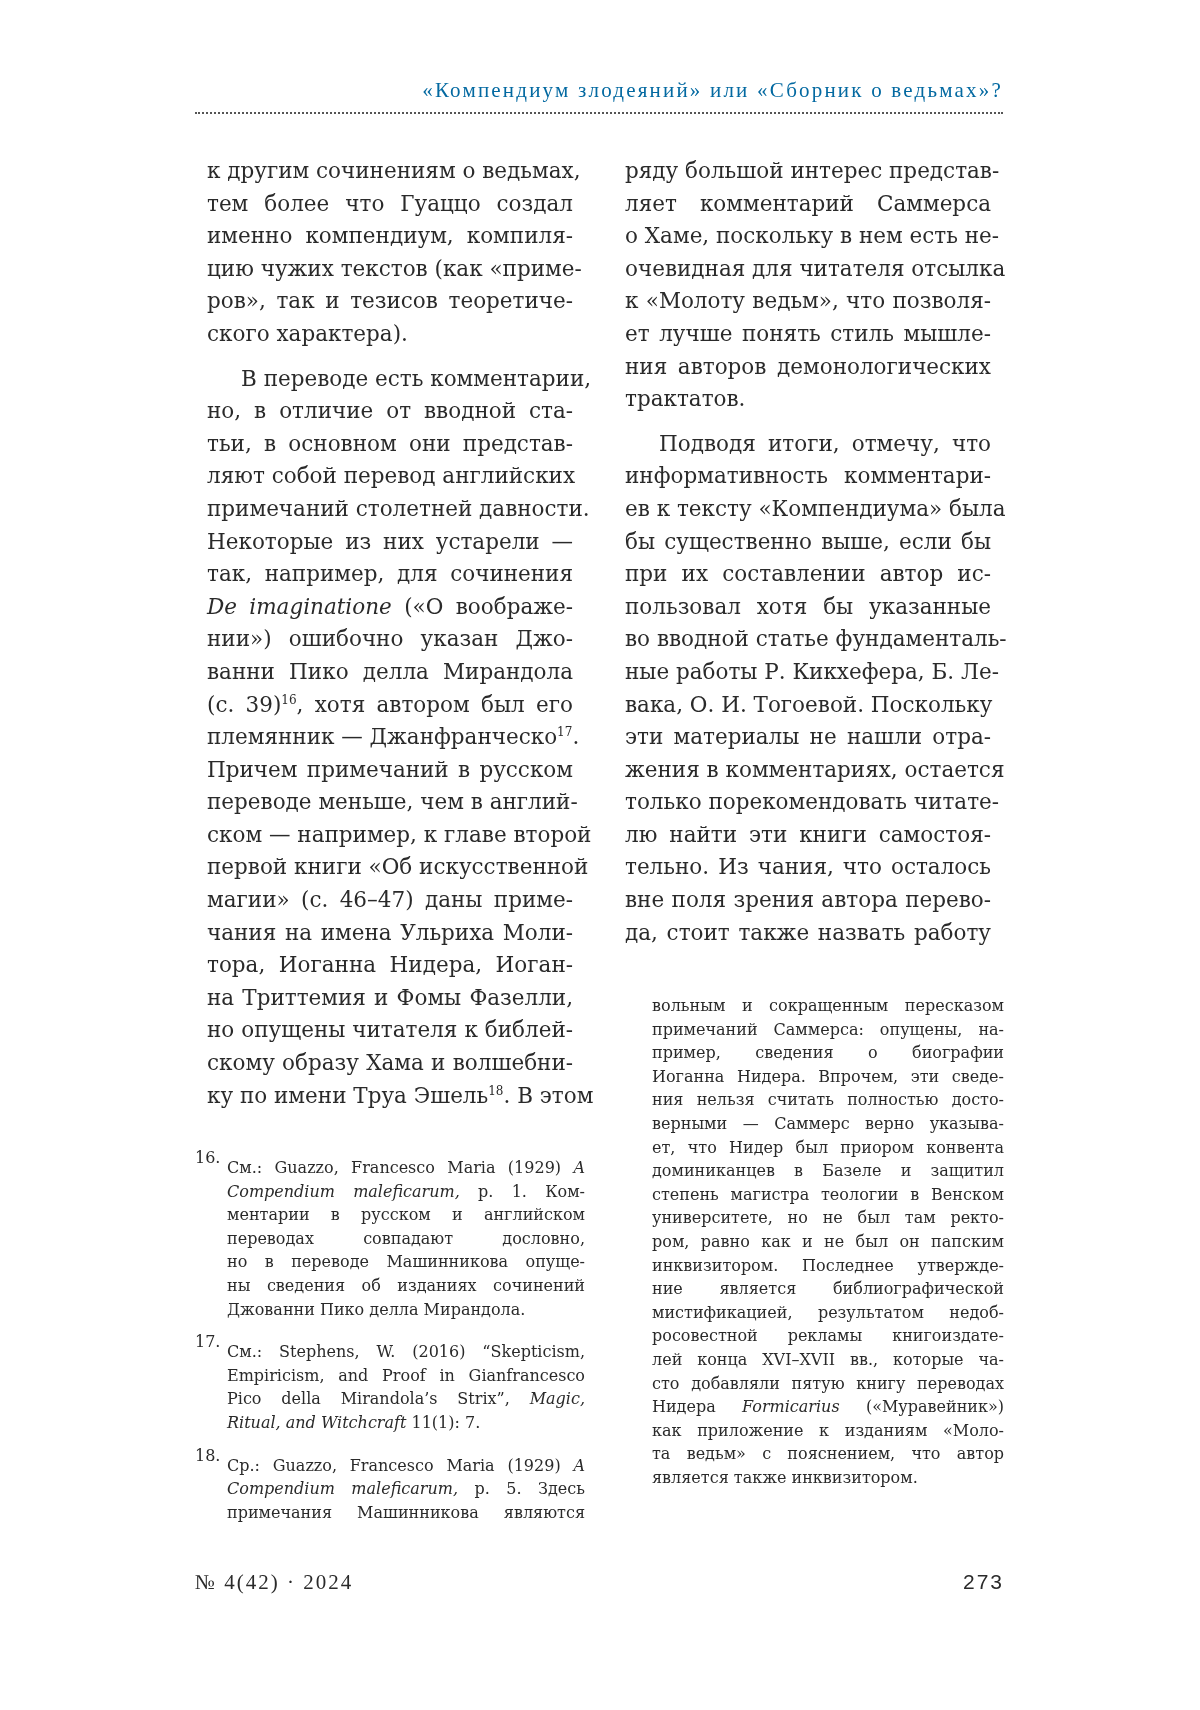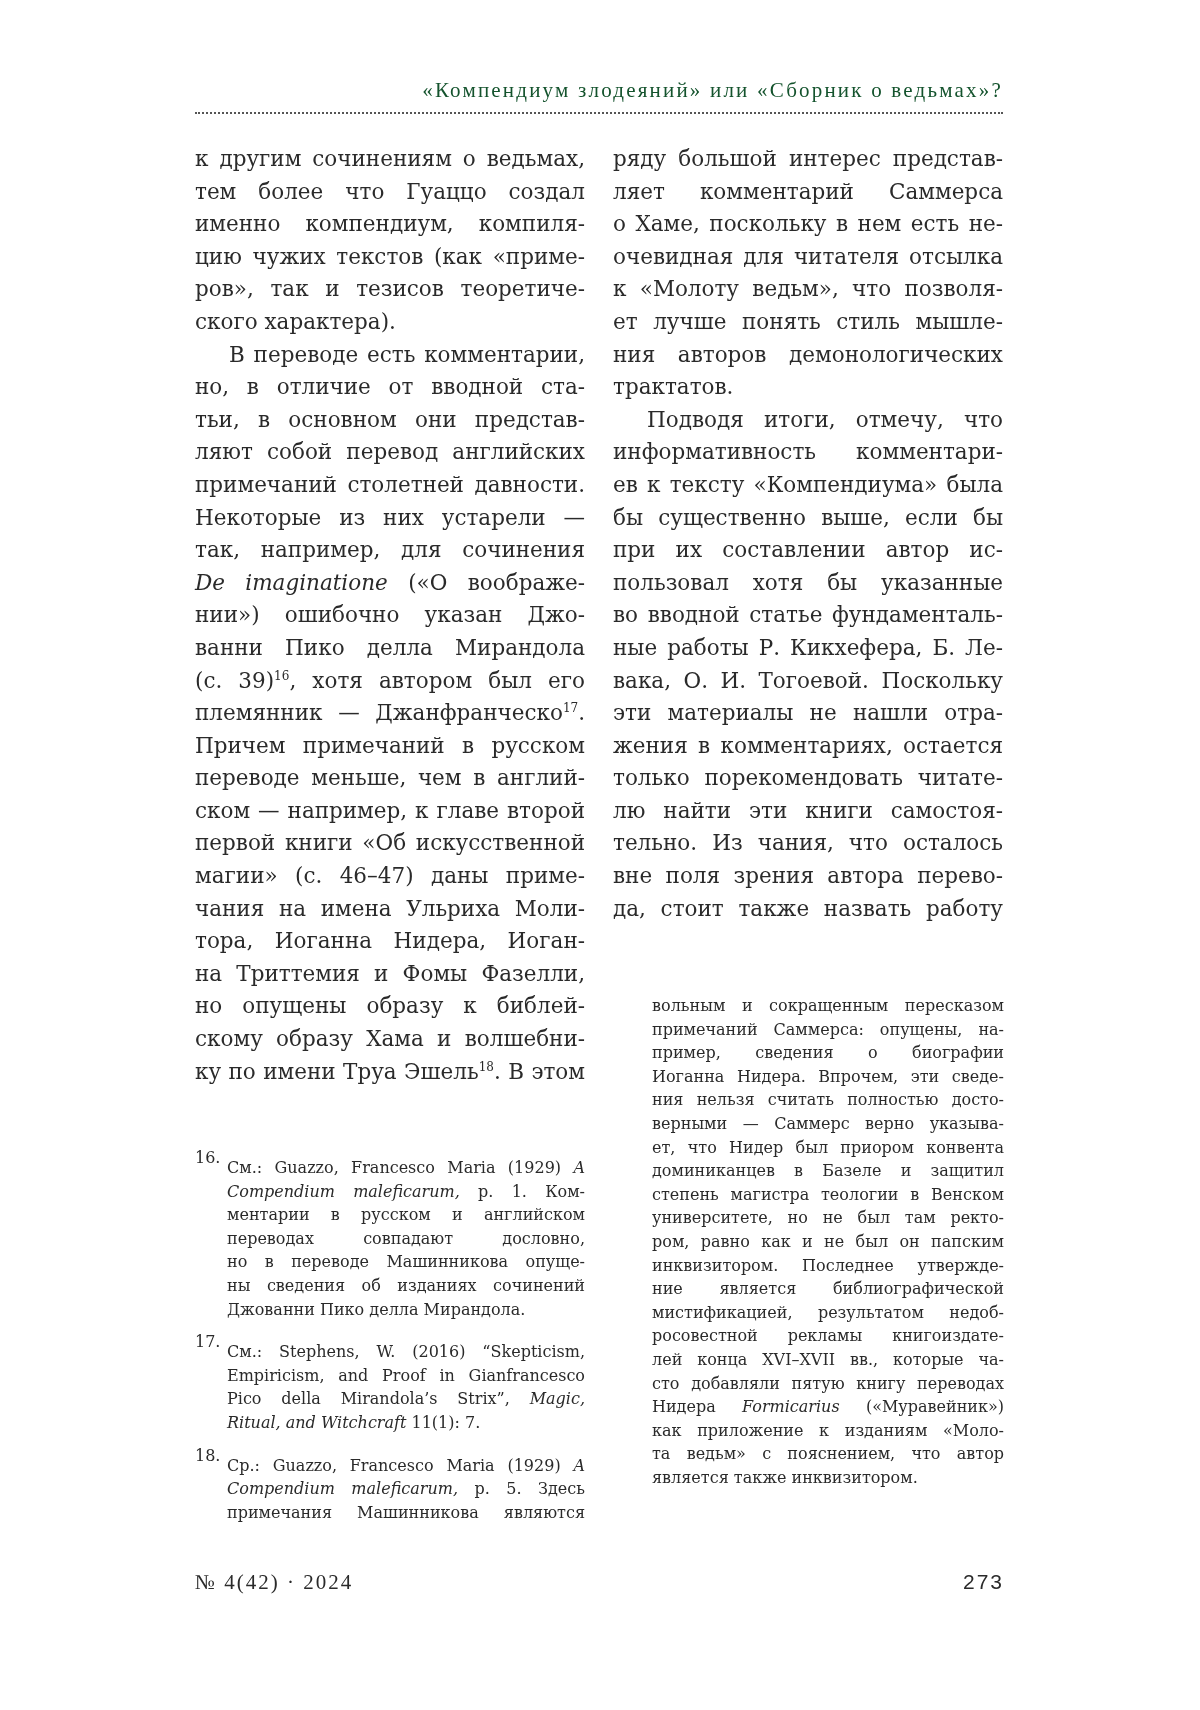--- a/index.html
+++ b/index.html
@@ -5,35 +5,35 @@
     html, body { margin: 0; padding: 0; background: #ffffff; }
     body {
       width: 1200px; height: 1710px; position: relative; overflow: hidden;
       font-family: "DejaVu Serif", "Liberation Serif", serif;
       color: #2a2a2a;
     }
     .running-head {
       position: absolute; left: 195px; top: 78px; width: 808px;
       text-align: right;
       font-family: "Liberation Serif", serif;
-      font-size: 21px; letter-spacing: 2.2px; color: #14532d;
+      font-size: 21px; letter-spacing: 2.2px; color: #0369a1;
     }
     .head-rule {
       position: absolute; left: 195px; top: 112px; width: 808px; height: 0;
       border-top: 2px dotted #555;
     }
     .col {
       position: absolute; top: 143px; width: 390px;
       font-size: 21.5px; line-height: 32.6px;
       text-align: justify;
       hyphens: manual;
     }
     .col-left { left: 195px; }
     .col-right { left: 613px; }
-    .col p { margin: 0; }
+    .col p { margin: 12px; }
     .line { display: block; text-align: justify; text-align-last: justify; white-space: nowrap; }
     .line.last { text-align-last: left; }
     sup { font-size: 12px; line-height: 0; vertical-align: 8px; }
     .fn-left {
       position: absolute; left: 195px; top: 1146px; width: 390px;
       font-size: 16px; line-height: 23.6px;
     }
     .fn { display: flex; margin-bottom: 9px; }
     .fn-num { width: 32px; flex: none; }
     .fn-body { flex: 1; margin-top: 10px; }
@@ -84,21 +84,21 @@
     <span class="line"><span>(с. 39)</span><sup>16</sup><span>, хотя автором был его</span></span>
     <span class="line"><span>племянник — Джанфранческо</span><sup>17</sup><span>.</span></span>
     <span class="line">Причем примечаний в русском</span>
     <span class="line">переводе меньше, чем в англий-</span>
     <span class="line">ском — например, к главе второй</span>
     <span class="line">первой книги «Об искусственной</span>
     <span class="line">магии» (с. 46–47) даны приме-</span>
     <span class="line">чания на имена Ульриха Моли-</span>
     <span class="line">тора, Иоганна Нидера, Иоган-</span>
     <span class="line">на Триттемия и Фомы Фазелли,</span>
-    <span class="line">но опущены образу к библей-</span>
+    <span class="line">но опущены читателя к библей-</span>
     <span class="line">скому образу Хама и волшебни-</span>
     <span class="line"><span>ку по имени Труа Эшель</span><sup>18</sup><span>. В этом</span></span>
   </p>
 </div>
 
 <div class="col col-right">
   <p>
     <span class="line">ряду большой интерес представ-</span>
     <span class="line">ляет комментарий Саммерса</span>
     <span class="line">о Хаме, поскольку в нем есть не-</span>

